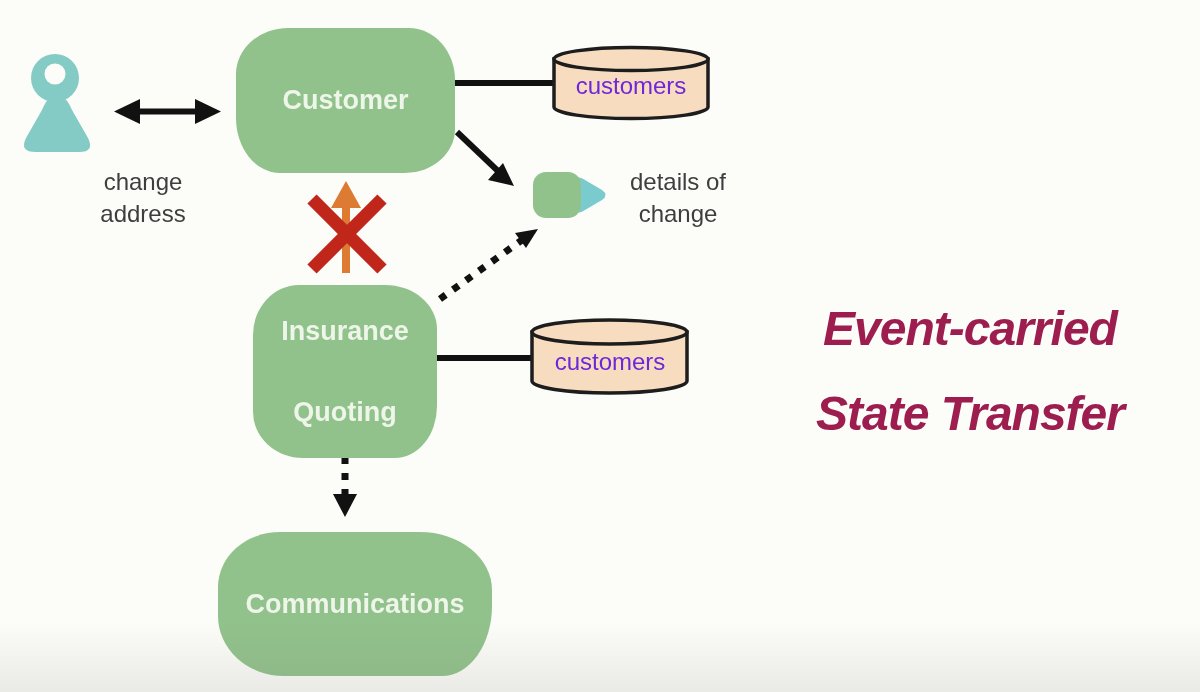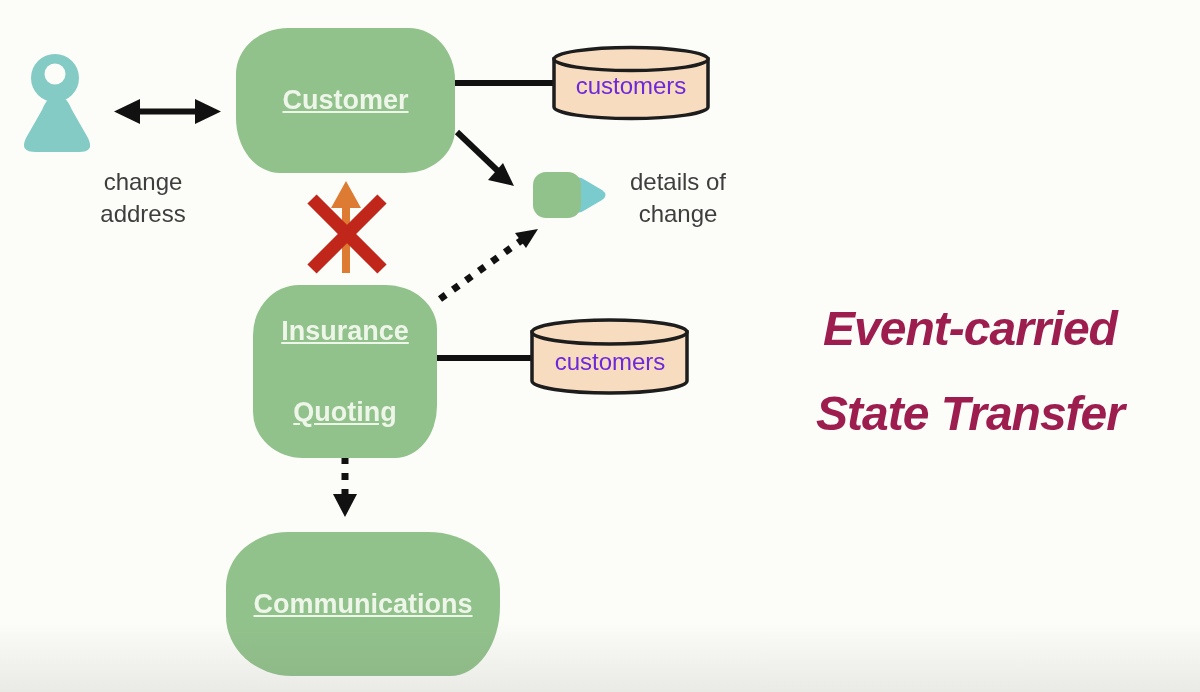--- a/index.html
+++ b/index.html
@@ -29,39 +29,38 @@
   .node {
     position: absolute;
     background: #92c28c;
     display: flex;
     flex-direction: column;
     align-items: center;
     justify-content: center;
     color: #eef5e9;
     font-weight: 600;
     text-align: center;
-    text-decoration: underline;
   }
   .node .node-line {
     line-height: 37px;
     font-size: 27px;
   }
   #customer-management-node {
     left: 236px; top: 28px;
     width: 219px; height: 145px;
     border-radius: 52px 46px 50px 44px / 46px 52px 44px 55px;
   }
   #insurance-quoting-node {
     left: 253px; top: 285px;
     width: 184px; height: 173px;
     border-radius: 46px 52px 42px 50px / 50px 44px 52px 46px;
     gap: 44px;
   }
   #communications-node {
-    left: 226px; top: 532px;
+    left: 218px; top: 532px;
     width: 274px; height: 144px;
     border-radius: 62px 72px 50px 66px / 55px 58px 70px 60px;
   }
   .annotation {
     position: absolute;
     color: #3e3e3e;
     font-size: 24px;
     line-height: 32px;
     text-align: center;
   }

